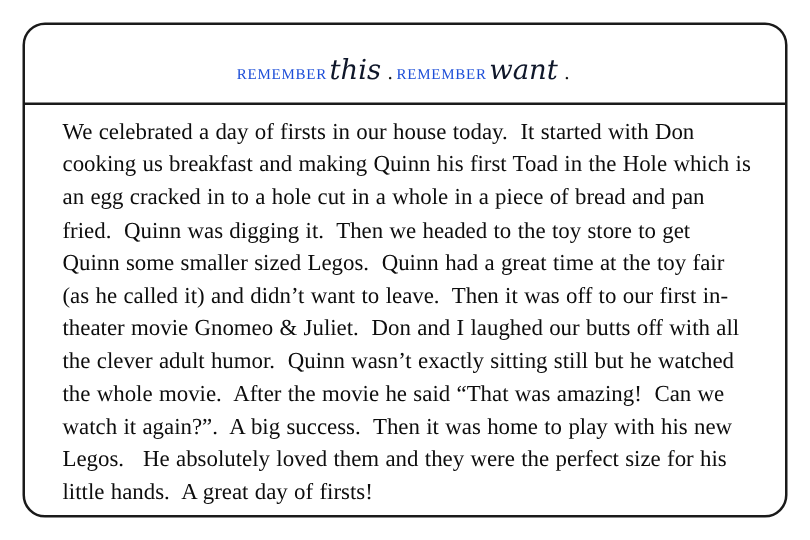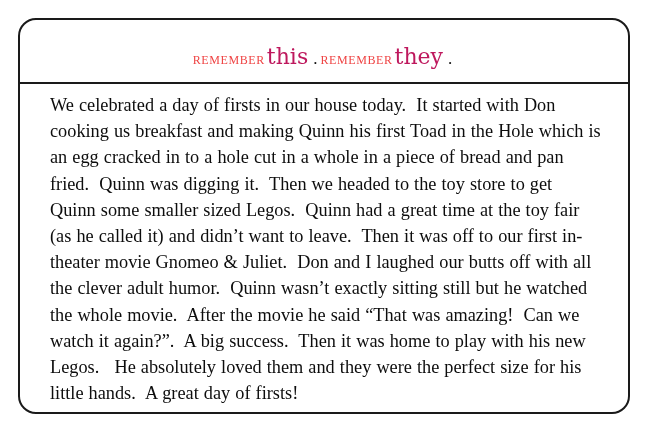--- a/index.html
+++ b/index.html
@@ -34,26 +34,27 @@
     align-items: baseline;
     justify-content: center;
     white-space: nowrap;
   }
   .hdr-caps {
     font-family: "Liberation Serif", serif;
     font-variant: small-caps;
     text-transform: lowercase;
     font-size: 17px;
     letter-spacing: 0.6px;
-    color: #ef4444;
+    color: #1d4ed8;
   }
   .hdr-script {
     font-family: "DejaVu Serif", serif;
+    font-style: italic;
     font-size: 22px;
-    color: #be185d;
+    color: #0f172a;
     padding: 0 2px;
   }
   .hdr-dot {
     font-size: 17px;
     color: #111111;
     padding: 0 3px;
   }
   #divider {
     position: absolute;
     left: 0;
@@ -79,21 +80,21 @@
 </head>
 <body>
 
 <div id="card">
 
   <div id="header">
     <span class="hdr-caps">Remember</span>
     <span class="hdr-script">this</span>
     <span class="hdr-dot">.</span>
     <span class="hdr-caps">Remember</span>
-    <span class="hdr-script">they</span>
+    <span class="hdr-script">want</span>
     <span class="hdr-dot">.</span>
   </div>
 
   <div id="divider"></div>
 
   <div id="body-text">We celebrated a day of firsts in our house today.  It started with Don cooking us breakfast and making Quinn his first Toad in the Hole which is an egg cracked in to a hole cut in a whole in a piece of bread and pan fried.  Quinn was digging it.  Then we headed to the toy store to get Quinn some smaller sized Legos.  Quinn had a great time at the toy fair (as he called it) and didn’t want to leave.  Then it was off to our first in-theater movie Gnomeo &amp; Juliet.  Don and I laughed our butts off with all the clever adult humor.  Quinn wasn’t exactly sitting still but he watched the whole movie.  After the movie he said “That was amazing!  Can we watch it again?”.  A big success.  Then it was home to play with his new Legos.   He absolutely loved them and they were the perfect size for his little hands.  A great day of firsts!</div>
 
 </div>
 
 </body></html>

